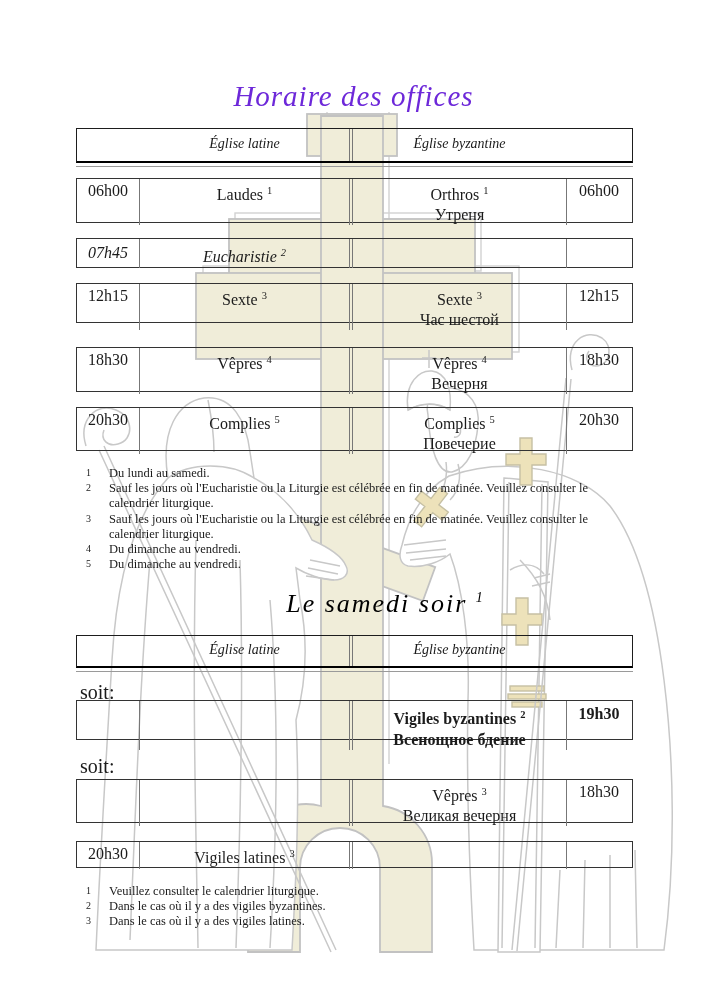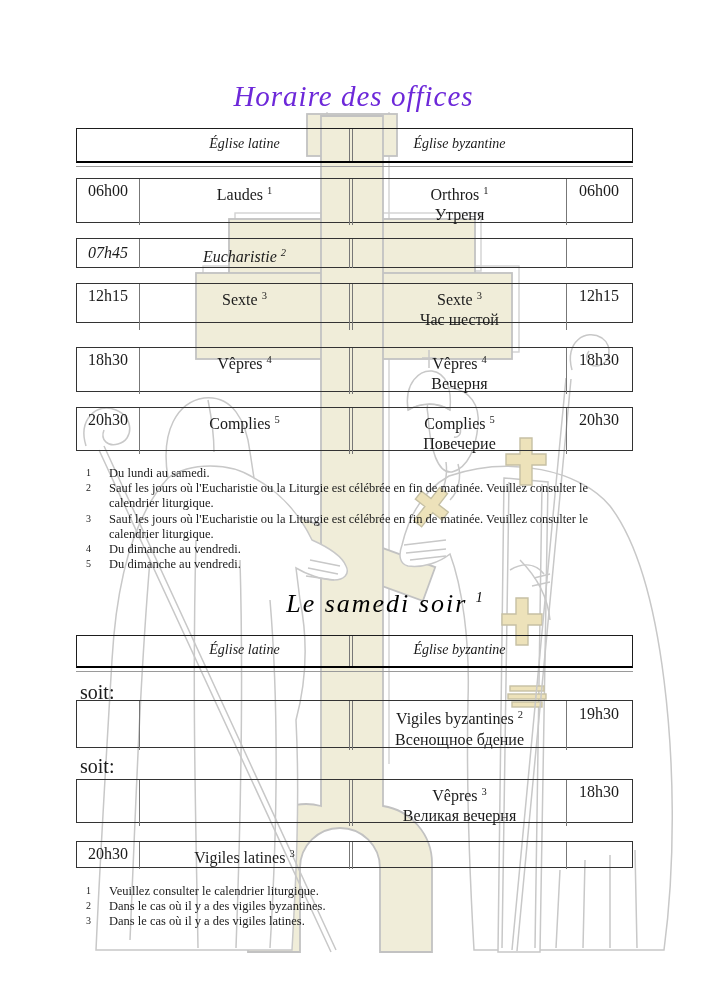--- a/index.html
+++ b/index.html
@@ -206,21 +206,21 @@
 
   <div class="layer tbl header" style="top:635px;height:33px;">
     <div class="hdr-cell" style="grid-column:2;">Église latine</div>
     <div class="col-div" style="grid-column:3;"></div>
     <div class="hdr-cell" style="grid-column:4;">Église byzantine</div>
   </div>
   <div class="layer hairline" style="top:671px;"></div>
 
   <div class="layer soit" style="top:681px;">soit:</div>
 
-  <div class="layer tbl" style="top:700px;height:48px;">
+  <div class="layer tbl" style="top:700px;height:40px;font-weight:bold;">
     <div class="cell col-time-l" style="padding-top:3px;"></div>
     <div class="cell" style="padding-top:3px;"></div>
     <div class="col-div"></div>
     <div class="cell" style="padding-top:3px;line-height:21px;"><span>Vigiles byzantines</span> <sup>2</sup><br><span>Всенощное бдение</span></div>
     <div class="cell col-time-r" style="padding-top:3px;">19h30</div>
   </div>
 
   <div class="layer soit" style="top:755px;">soit:</div>
 
   <div class="layer tbl" style="top:779px;height:44px;">

